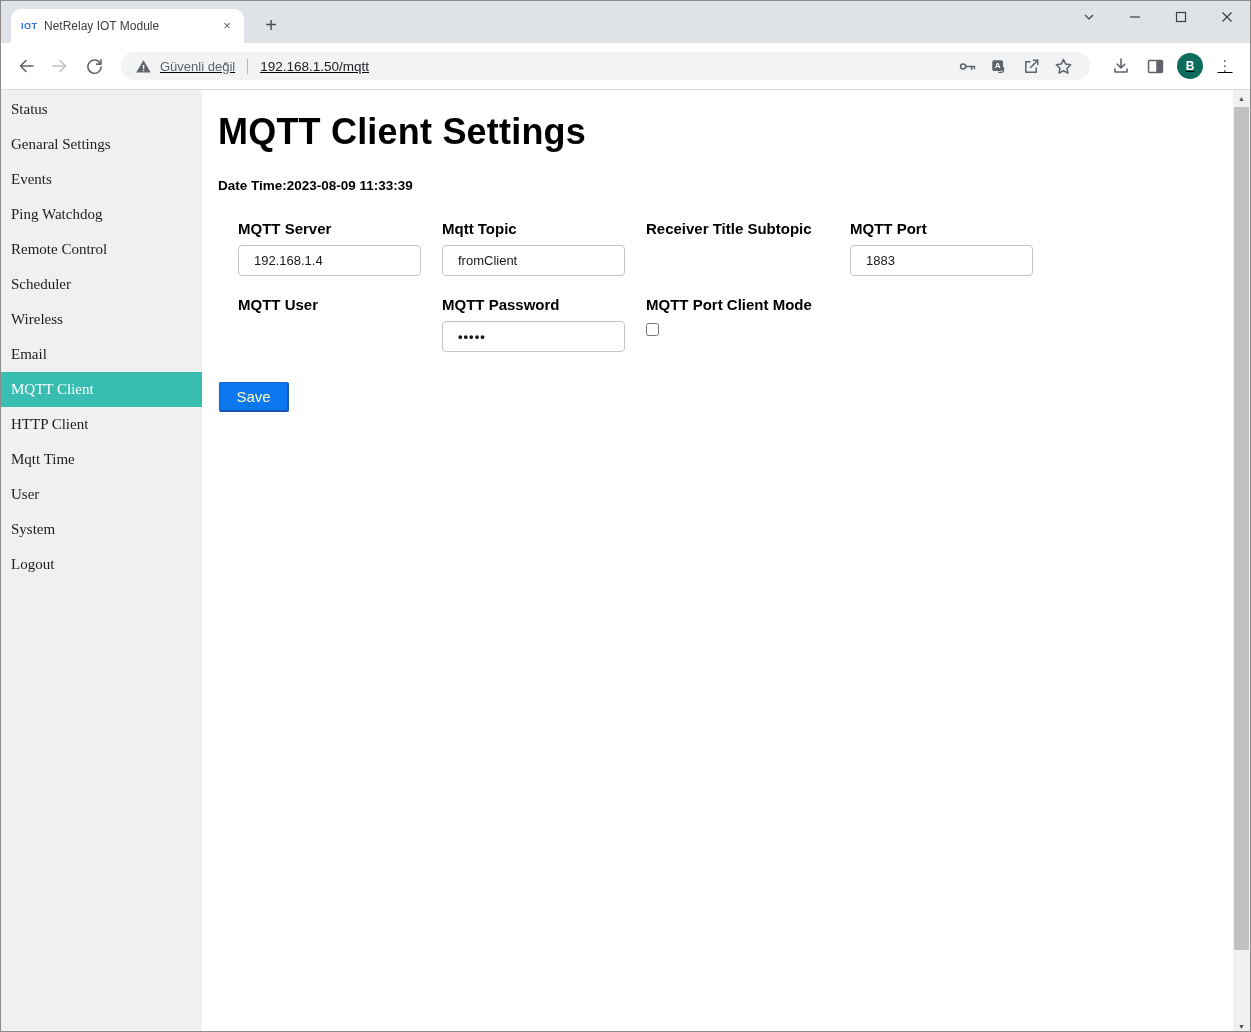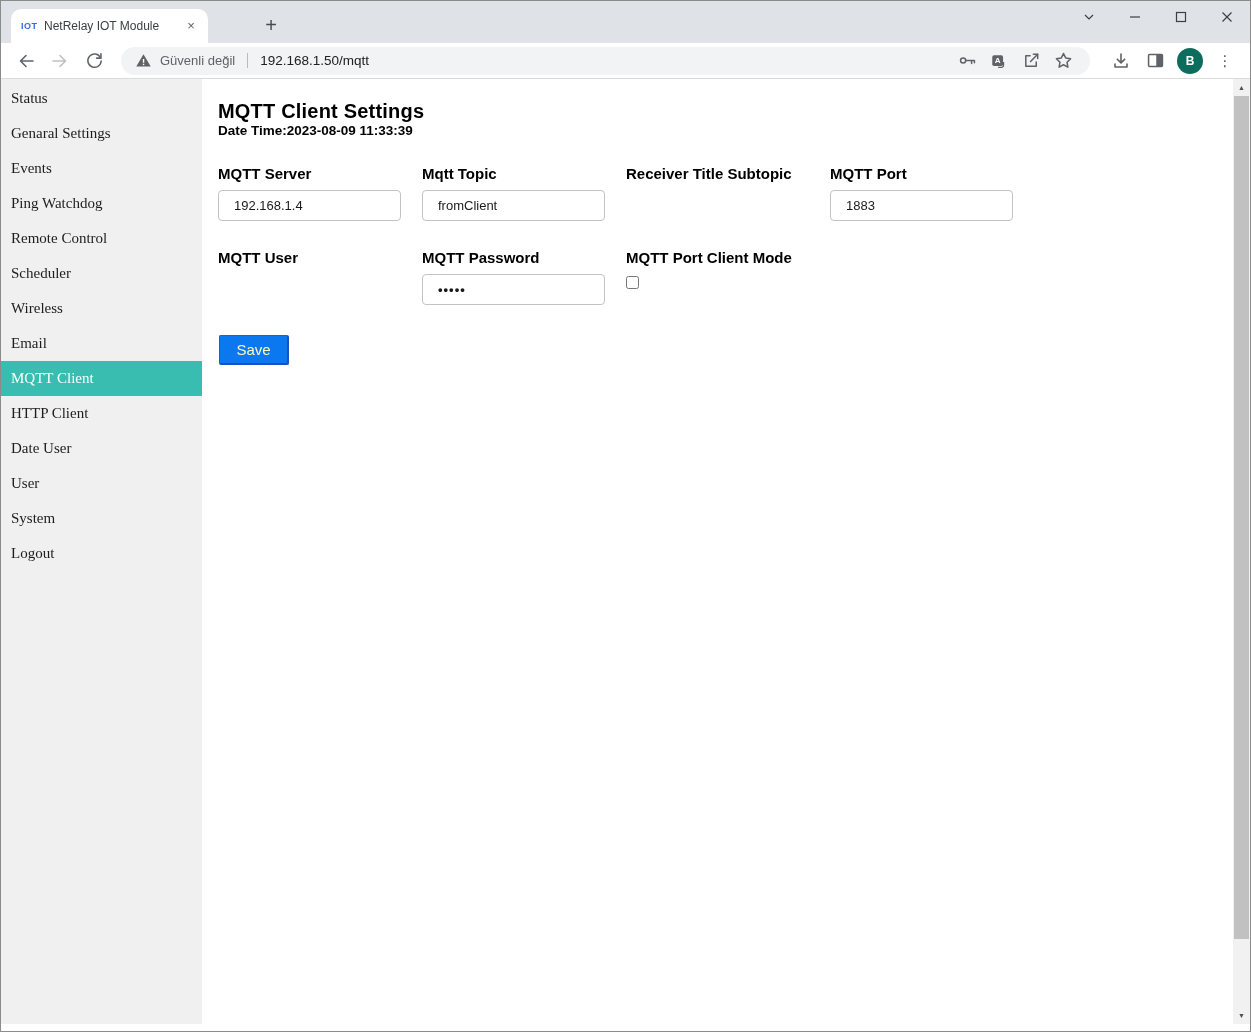--- a/index.html
+++ b/index.html
@@ -7,39 +7,39 @@
   body {
     font-family: "Liberation Sans", "DejaVu Sans", sans-serif;
     background:#fff;
     border:1px solid #8b8b8b;
     overflow:hidden;
     position:relative;
   }
   
   .tabstrip { height:42px; background:#dfe2e7; position:relative; }
   .tab {
-    position:absolute; left:10px; top:8px; width:197px; height:34px;
+    position:absolute; left:10px; top:8px; width:233px; height:34px;
     background:#fff; border-radius:10px 10px 0 0;
     display:flex; align-items:center; padding:0 8px 0 10px;
   }
   .favicon { font-size:9px; font-weight:bold; color:#2e6be6; letter-spacing:.5px;
              width:16px; text-align:center; flex:none; }
   .tab-title { flex:1; font-size:12px; color:#3c4043; margin-left:7px;
                white-space:nowrap; overflow:hidden; }
   .tab-close { flex:none; width:18px; height:18px; border-radius:50%; text-align:center;
                line-height:17px; font-size:13px; color:#5f6368; cursor:pointer; }
   .newtab { position:absolute; left:256px; top:11px; width:28px; height:28px;
             border-radius:50%; text-align:center; line-height:26px;
             font-size:20px; color:#474c50; }
   .wincontrols { position:absolute; right:0; top:0; display:flex; }
   .wbtn { width:46px; height:32px; display:flex; align-items:center; justify-content:center; }
   .wbtn svg { display:block; }
   
-  .toolbar { height:36px; background:#fff; border-bottom:1px solid #d8dadd;
-             display:flex; align-items:center; padding:0 8px; }
+  .toolbar { height:47px; background:#fff; border-bottom:1px solid #d8dadd;
+             display:flex; align-items:center; padding:0 8px;text-decoration:underline; }
   .navbtn { width:30px; height:30px; margin:0 2px; display:flex; align-items:center;
             justify-content:center; border-radius:50%; flex:none; }
   .omnibox { flex:1; height:28px; margin:0 12px 0 10px; background:#f1f3f4;
              border-radius:14px; display:flex; align-items:center; padding:0 14px; }
   .sec-label { font-size:13px; color:#5f6368; margin-left:8px; }
   .omni-sep { width:1px; height:15px; background:#b7bbbf; margin:0 12px; }
   .omni-url { font-size:13.5px; color:#202124; }
   .omni-spacer { flex:1; }
   .omni-icon { width:26px; height:26px; display:flex; align-items:center;
                justify-content:center; flex:none; margin-left:6px; }
@@ -50,24 +50,24 @@
             font-size:12px; font-weight:bold; display:flex; align-items:center;
             justify-content:center; margin:0 5px; flex:none; }
   .menu-dots { font-size:15px; color:#5f6368; }
   
   .content { display:flex; height:945px; }
   .sidebar { width:201px; background:#f0f0f0; padding-top:2px; flex:none;font-family:Liberation Serif, serif; }
   .side-item { height:35px; line-height:35px; padding-left:10px; font-size:15px;
                color:#1d1d1d; cursor:pointer; white-space:nowrap; }
   .side-item.active { background:#38bdb0; color:#fff; }
   .main { flex:1; padding:21px 0 0 16px; background:#fff; }
-  .page-title { font-size:20px; font-weight:bold; color:#000; letter-spacing:.2px; }
-  .datetime { font-size:13.5px; font-weight:bold; color:#000; }
-  .form-grid { margin-top:27px; margin-left:0; display:grid;
-               grid-template-columns:repeat(4,204px); row-gap:28px; }
+  .page-title { font-size:36px; font-weight:bold; color:#000; letter-spacing:.2px; }
+  .datetime { margin-top:25px; font-size:13.5px; font-weight:bold; color:#000; }
+  .form-grid { margin-top:27px; margin-left:20px; display:grid;
+               grid-template-columns:repeat(4,204px); row-gap:20px; }
   .field-label { font-size:15px; font-weight:bold; color:#000; margin-bottom:8px;
                  white-space:nowrap; }
   .field-input { width:183px; height:31px; border:1px solid #c3c3c3; border-radius:4px;
                  padding:0 15px; font-size:13px; color:#1a1a1a;
                  font-family:"Liberation Sans", sans-serif; background:#fff; }
   .field-input.pw { letter-spacing:1px; font-weight:bold; }
   .checkbox { width:13px; height:13px; margin-top:2px; accent-color:#fff; }
   .save-btn { margin-top:30px; margin-left:1px; width:70px; height:30px;
               background:#0b78f0; color:#fef9c3; font-size:15px;
               font-family:"Liberation Sans", sans-serif;
@@ -198,21 +198,21 @@
     <div class="side-item">Status</div>
     <div class="side-item">Genaral Settings</div>
     <div class="side-item">Events</div>
     <div class="side-item">Ping Watchdog</div>
     <div class="side-item">Remote Control</div>
     <div class="side-item">Scheduler</div>
     <div class="side-item">Wireless</div>
     <div class="side-item">Email</div>
     <div class="side-item active">MQTT Client</div>
     <div class="side-item">HTTP Client</div>
-    <div class="side-item">Date User</div>
+    <div class="side-item">Mqtt Time</div>
     <div class="side-item">User</div>
     <div class="side-item">System</div>
     <div class="side-item">Logout</div>
   </div>
 
   <div class="main">
     <div class="page-title">MQTT Client Settings</div>
     <div class="datetime">Date Time:2023-08-09 11:33:39</div>
 
     <div class="form-grid">

